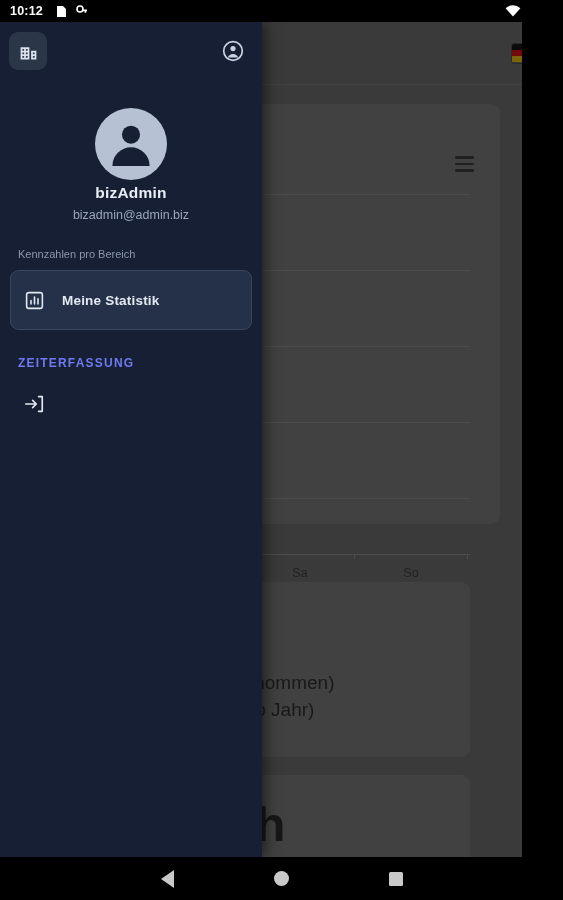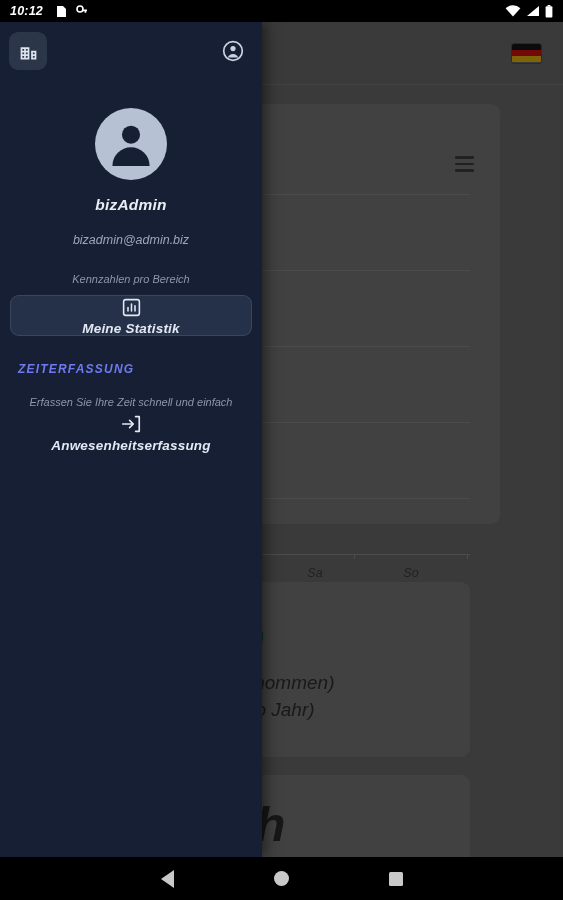--- a/index.html
+++ b/index.html
@@ -2,21 +2,21 @@
 <html><head>
 <meta charset="utf-8">
 <style>
   * { margin:0; padding:0; box-sizing:border-box; }
   html, body {
     width:563px; height:900px;
     background:#000;
     font-family:"Liberation Sans", sans-serif;
     overflow:hidden;
   }
-  #phone { position:relative; width:563px; height:900px; overflow:hidden; background:#000;font-style:italic; }
+  #phone { position:relative; width:522px; height:900px; overflow:hidden; background:#000; }
 
   
   .statusbar {
     position:absolute; top:0; left:0; width:563px; height:22px;
     background:#000; color:#fff; z-index:60;
     display:flex; align-items:center; padding:0 10px;
   }
   .sb-clock { font-size:12.5px; font-weight:bold; letter-spacing:.2px; }
   .sb-left-icons { display:flex; align-items:center; gap:9px; margin-left:13px; }
   .sb-right { margin-left:auto; display:flex; align-items:center; gap:5px; }
@@ -77,30 +77,30 @@
   .company-btn {
     position:absolute; left:9px; top:10px; width:38px; height:38px;
     background:#2b3649; border-radius:9px;
     display:flex; align-items:center; justify-content:center;
   }
   .account-btn { position:absolute; right:17px; top:17px; width:24px; height:24px; }
 
   .avatar-wrap { display:flex; flex-direction:column; align-items:center; margin-top:26px; }
   .avatar { width:72px; height:72px; border-radius:50%; background:#b6c2d4;
             display:flex; align-items:center; justify-content:center; }
-  .user-name { margin-top:16px; font-size:15.5px; font-weight:bold; color:#e9eef6; letter-spacing:.2px; }
-  .user-mail { margin-top:19px; font-size:12.5px; color:#9aa6bb; }
+  .user-name { margin-top:4px; font-size:15.5px; font-weight:bold; color:#e9eef6; letter-spacing:.2px; }
+  .user-mail { margin-top:6px; font-size:12.5px; color:#9aa6bb; }
 
   .sect { margin-top:26px; padding:0 18px; }
   .sect-title { font-size:12px; font-weight:bold; letter-spacing:1.2px; color:#6f7af0; }
-  .sect-sub { margin-top:20px; font-size:11px; color:#8c97ab;text-align:center; }
+  .sect-sub { margin-top:13px; font-size:11px; color:#8c97ab; }
 
   .nav-item {
-    margin:10px 10px 0 10px; padding:0 12px; border-radius:9px;
-    display:flex; align-items:center; gap:2px;flex-direction:column;
+    margin:10px 10px 0 10px; padding:18px 12px; border-radius:9px;
+    display:flex; align-items:center; gap:16px;
   }
   .nav-item.active { background:#253049; box-shadow:inset 0 0 0 1px #3a4considered; }
   .nav-item.active { box-shadow:inset 0 0 0 1px #39465f; }
   .nav-ic { width:24px; height:24px; display:flex; align-items:center; justify-content:center; flex:0 0 24px; }
   .nav-label { font-size:13.5px; color:#e3e9f3; font-weight:bold; letter-spacing:.2px; }
   .nav-item.plain { margin-top:4px; }
 
   .brand {
     position:absolute; left:0; top:605px; width:262px;
     display:flex; align-items:center; justify-content:center; gap:9px; opacity:.28;
@@ -178,21 +178,21 @@
         <div class="tick" style="left:226px"></div>
         <div class="tick" style="left:339px"></div>
         <div class="tick" style="left:452px"></div>
 
         <div class="bar light" style="left:22px; width:48px; height:207px;"></div>
         <div class="bar" style="left:136px; width:48px; height:274px;"></div>
 
         <div class="xlabels">
           <span class="xlab" style="left:56px">Do</span>
           <span class="xlab" style="left:170px">Fr</span>
-          <span class="xlab" style="left:300px">Sa</span>
+          <span class="xlab" style="left:285px">Sa</span>
           <span class="xlab" style="left:396px">So</span>
         </div>
       </div>
     </div>
 
     <div class="card stat-card">
       <div class="stat-val">0</div>
       <div class="stat-l1">Urlaub (genommen)</div>
       <div class="stat-l2">(Tage pro Jahr)</div>
     </div>
@@ -240,30 +240,28 @@
         <svg width="21" height="21" viewBox="0 0 24 24" fill="none" stroke="#e3e9f3" stroke-width="1.8">
           <rect x="3" y="3" width="18" height="18" rx="2.5"></rect>
           <path d="M8 16v-4M12 16V8M16 16v-6" stroke-linecap="round"></path>
         </svg>
       </span>
       <span class="nav-label">Meine Statistik</span>
     </div>
 
     <div class="sect">
       <div class="sect-title">ZEITERFASSUNG</div>
-      <div class="sect-sub">Erfassen Sie Ihre Zeit schnell und einfach</div>
     </div>
     <div class="nav-item plain">
       <span class="nav-ic">
         <svg width="22" height="22" viewBox="0 0 24 24" fill="none" stroke="#e3e9f3" stroke-width="1.8" stroke-linecap="round" stroke-linejoin="round">
           <path d="M3 12h11M10.5 8l4 4-4 4"></path>
             <path d="M17 4h4v16h-4"></path>
         </svg>
       </span>
-      <span class="nav-label">Anwesenheitserfassung</span>
     </div>
 
 
   </div>
 
   <div class="navbar">
     <span class="nb">
         <span class="nb-back"></span>
       </span>
     <span class="nb">

